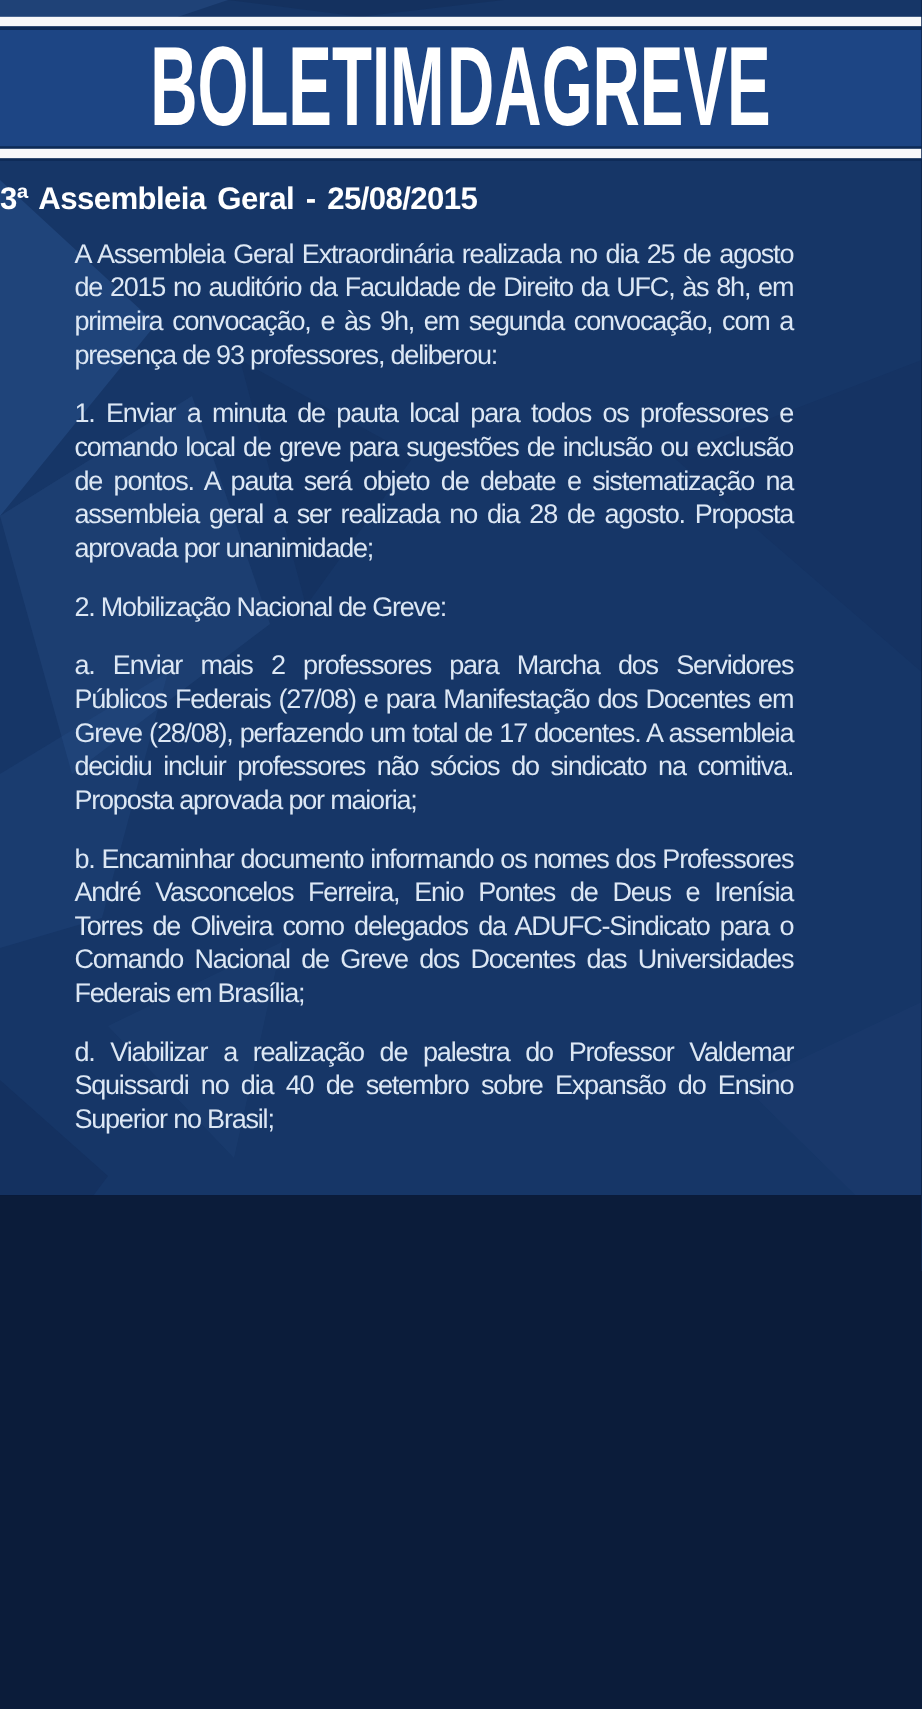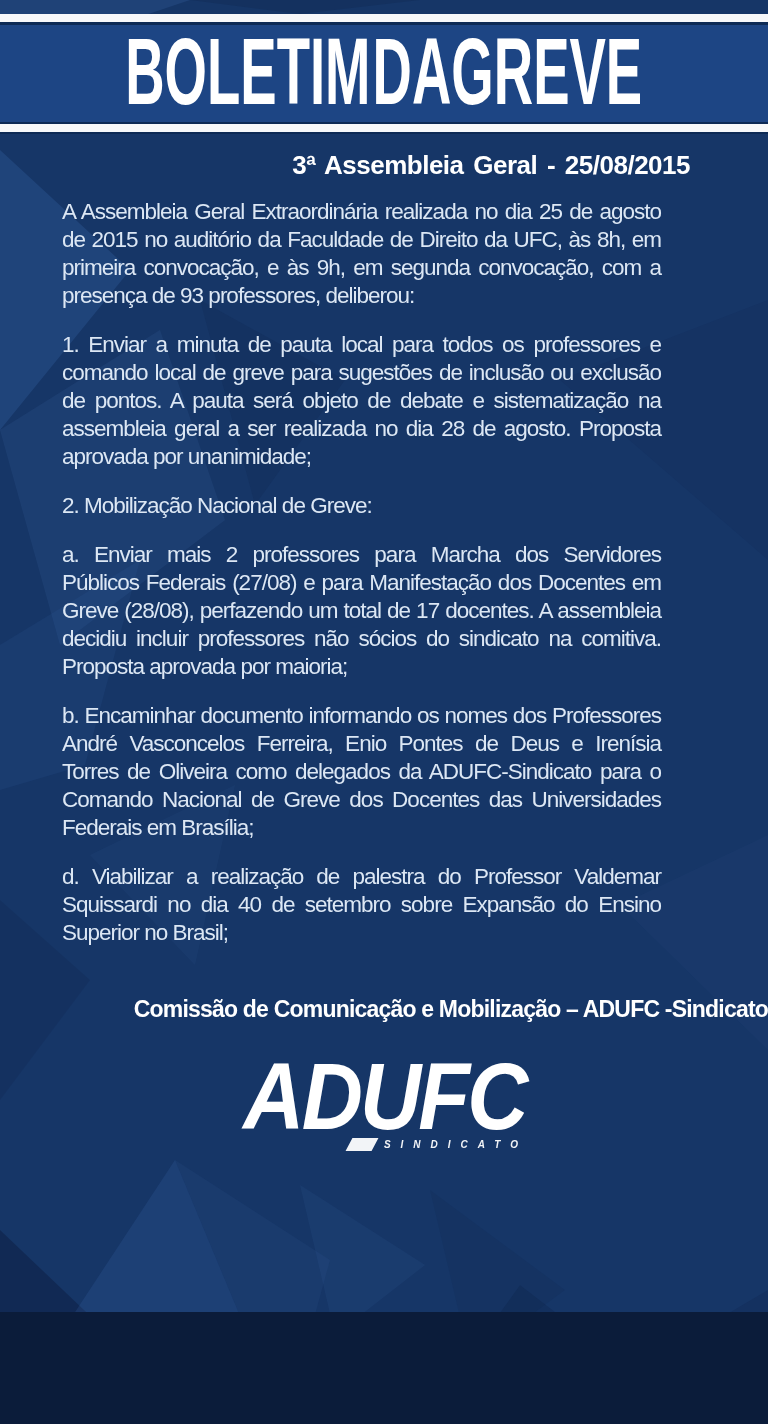--- a/index.html
+++ b/index.html
@@ -1,18 +1,18 @@
 <!DOCTYPE html>
 <html lang="pt"><head>
 <meta charset="utf-8">
 <style>
   html,body { margin:0; padding:0; background:#0b1c3a; }
   .page {
     position:relative;
-    width:768px; height:1312px;
+    width:768px; height:996px;
     margin:0 auto;
     background:#163667;
     overflow:hidden;
     font-family:"Liberation Sans", sans-serif;
     color:#ffffff;
   }
   .facets { position:absolute; inset:0; z-index:0; }
   .content { position:relative; z-index:1; }
 
   
@@ -29,21 +29,21 @@
     font-size:94px; font-weight:bold; line-height:1;
     white-space:nowrap;
     letter-spacing:0px; word-spacing:-0.24em;
     transform:scale(0.58,1);
     transform-origin:center;
     color:#ffffff;
     padding-bottom:4px;
   }
 
   .subtitle {
-    text-align:right;
+    text-align:left;
     padding:16px 78px 0 0;
     font-size:26px; font-weight:bold;
     letter-spacing:-0.5px;
     word-spacing:3px;
     color:#ffffff;
   }
 
   
   .body-text { padding:17px 107px 0 62px; }
   .body-text p {

